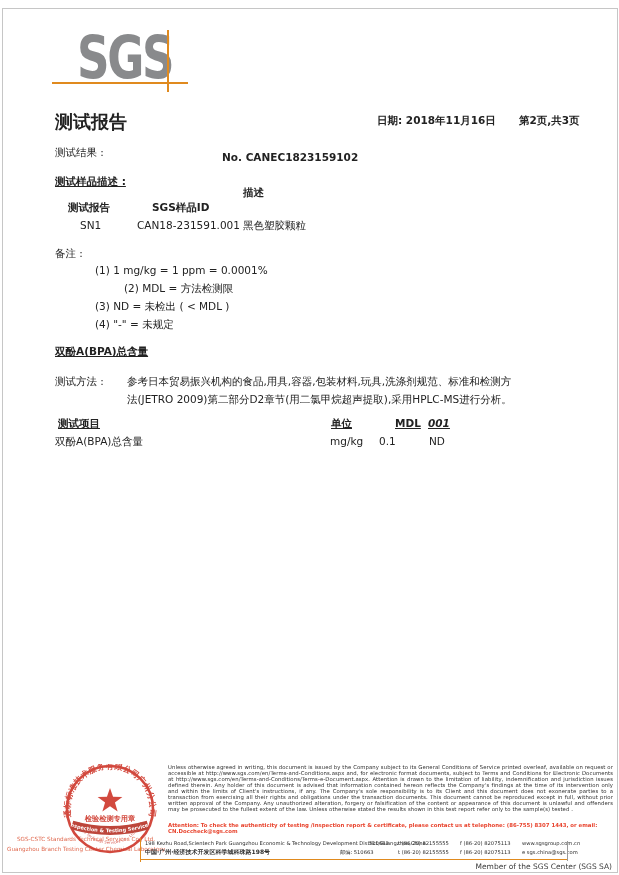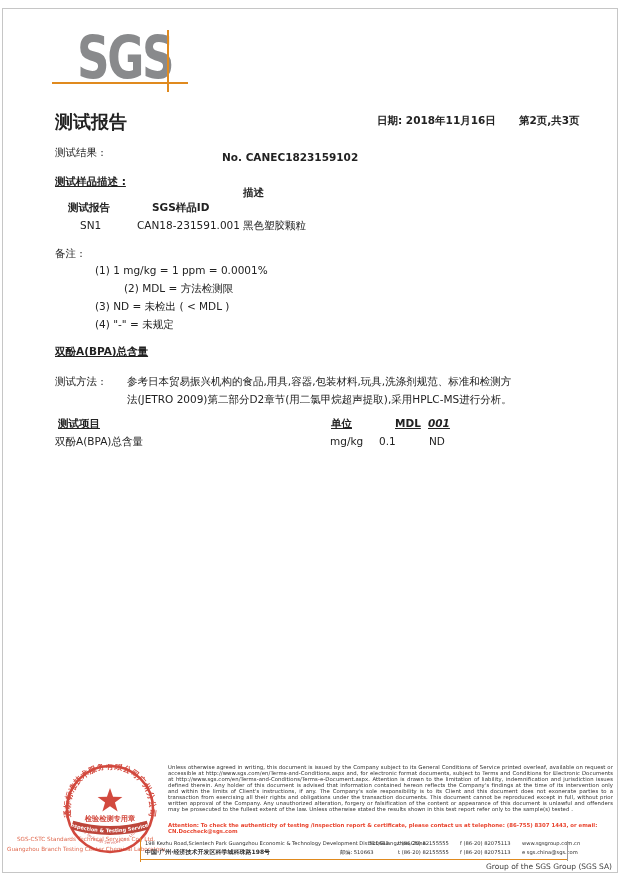--- a/index.html
+++ b/index.html
@@ -106,13 +106,13 @@
 <div class="abs addr-en" style="left:460px;top:840px;">f (86-20) 82075113</div>
 <div class="abs addr-en" style="left:522px;top:840px;">www.sgsgroup.com.cn</div>
 <div class="abs addr-cn" style="left:145px;top:848px;">中国·广州·经济技术开发区科学城科珠路198号</div>
 <div class="abs addr-en" style="left:340px;top:849px;">邮编: 510663</div>
 <div class="abs addr-en" style="left:398px;top:849px;">t (86-20) 82155555</div>
 <div class="abs addr-en" style="left:460px;top:849px;">f (86-20) 82075113</div>
 <div class="abs addr-en" style="left:522px;top:849px;">e sgs.china@sgs.com</div>
 <div class="abs" style="left:567px;top:841px;width:1px;height:20px;background:#9a9a9a;"></div>
 <div class="abs orange" style="left:140px;top:858.5px;width:427px;height:1.5px;"></div>
 
-<div class="abs member" style="left:380px;top:862px;width:232px;text-align:right;">Group of the SGS Group (SGS SA)</div>
+<div class="abs member" style="left:380px;top:862px;width:232px;text-align:right;">Member of the SGS Center (SGS SA)</div>
 
 </body></html>

